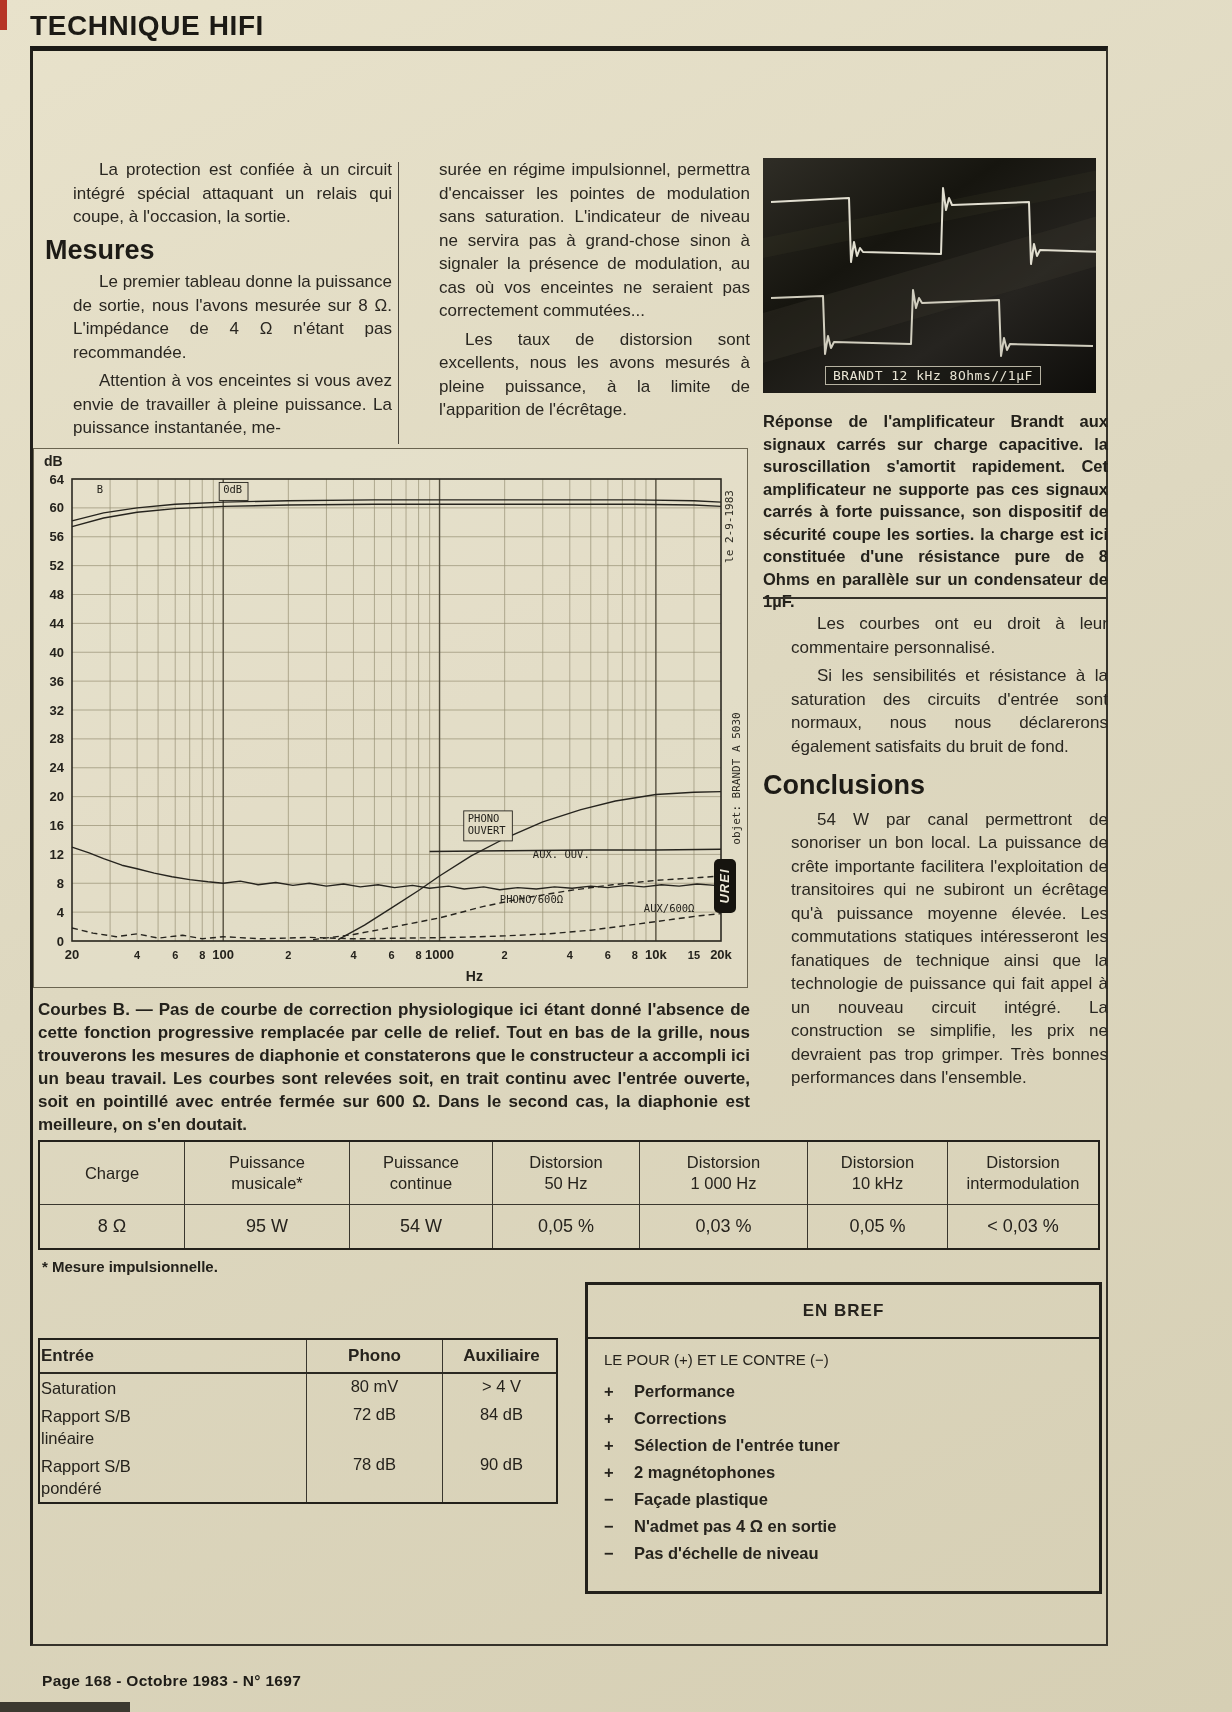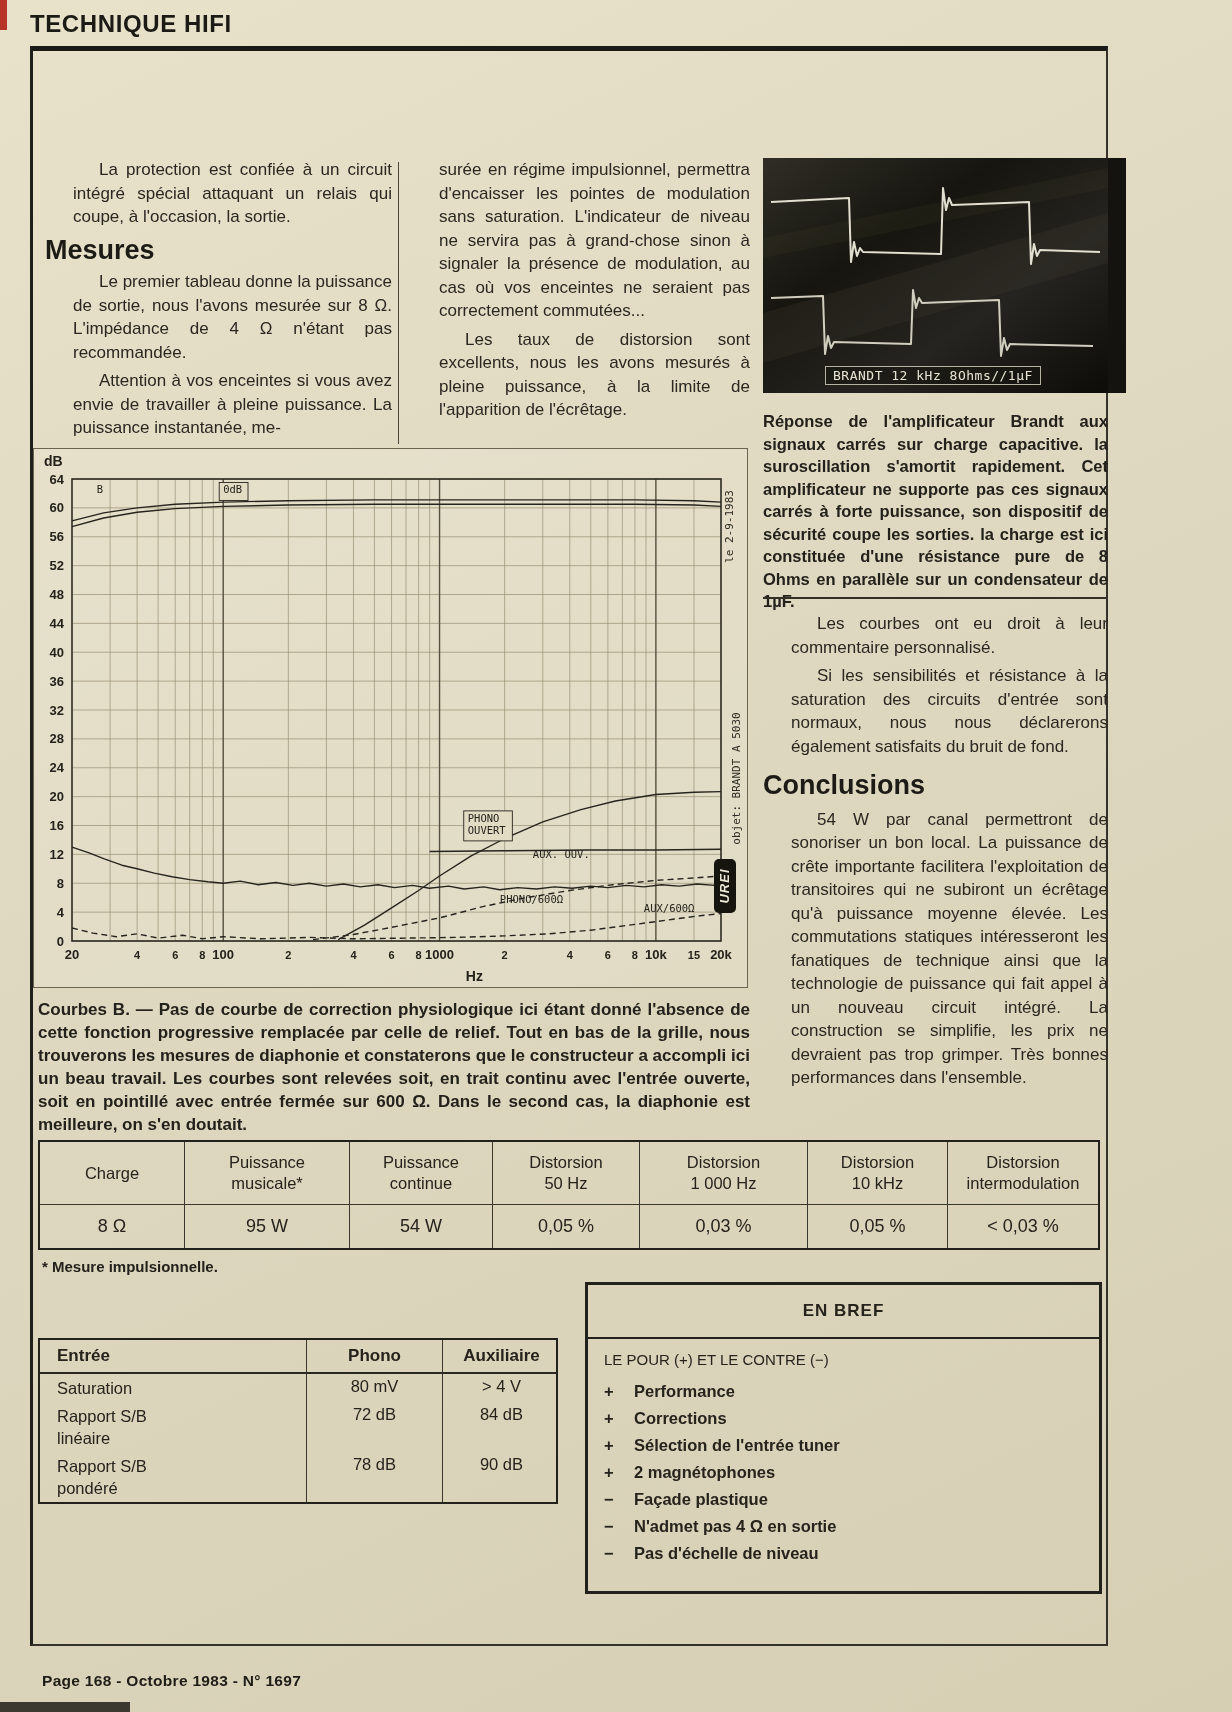--- a/index.html
+++ b/index.html
@@ -3,36 +3,36 @@
 <meta charset="utf-8">
 <style>
   * { margin:0; padding:0; box-sizing:border-box; }
   html,body { width:1232px; height:1712px; }
   body { font-family:"Liberation Sans", sans-serif; background:#b9b29a; position:relative; }
   .page { position:absolute; left:0; top:0; width:1232px; height:1712px; overflow:hidden;
           background:linear-gradient(155deg,#e8e2cb 0%, #ded8c0 45%, #d6cfb4 100%); color:#26231d; }
   .scan-edge-red { position:absolute; left:0; top:0; width:7px; height:30px; background:#b63527; }
   .scan-edge-dark { position:absolute; left:0; top:1702px; width:130px; height:10px; background:#3c3930; }
 
-  .masthead { position:absolute; left:30px; top:10px; font-size:24px; font-weight:bold; letter-spacing:0.6px; color:#1c1a15;}
+  .masthead { position:absolute; left:30px; top:10px; font-size:28px; font-weight:bold; letter-spacing:0.6px; color:#1c1a15;}
   .frame { position:absolute; left:30px; top:46px; width:1078px; height:1600px;
            border-top:5px solid #1b1a16; border-left:3px solid #211f1a;
            border-right:2px solid #35322a; border-bottom:2px solid #35322a; }
 
   .col { position:absolute; text-align:justify; font-size:17px; line-height:23.5px; color:#2a2721; }
   .col p { margin-bottom:5px;margin-left:28px; }
   p.indent { text-indent:26px; }
   h2.section { font-size:27px; font-weight:bold; color:#1d1b16; margin:10px 0 8px 0; }
 
   .col1 { left:45px; top:158px; width:347px; }
   .col-divider { position:absolute; left:398px; top:162px; width:1px; height:282px; background:#4a463c; }
   .col2 { left:411px; top:158px; width:339px; }
 
   .photo-block { position:absolute; left:763px; top:158px; width:345px; }
-  .photo { position:relative; width:363px; height:235px; background:#14130f; overflow:hidden; }
+  .photo { position:relative; width:333px; height:235px; background:#14130f; overflow:hidden; }
   .photo-label { position:absolute; left:62px; bottom:8px; font-family:"DejaVu Sans Mono", monospace;
                  font-size:13px; color:#e9e5d4; border:1px solid #b6b2a1; padding:1px 7px;
                  background:rgba(22,21,17,0.55); letter-spacing:0.5px; white-space:nowrap;}
   .photo-caption { margin-top:17px; font-weight:bold; font-size:16.5px; line-height:22.5px; text-align:justify; color:#23211b; }
 
   .col3-sep { position:absolute; left:763px; top:597px; width:345px; height:2px; background:#333028; }
   .col3 { left:763px; top:612px; width:345px; }
   .col3 h2.section { margin-top:16px; margin-bottom:10px; }
 
   .chart-wrap { position:absolute; left:33px; top:448px; width:715px; height:540px;
@@ -54,21 +54,21 @@
                      font-size:16.5px; white-space:pre-line; border-left:1px solid #3a372e; line-height:21px; }
   .power-table .td { height:44px; display:flex; align-items:center; justify-content:center;
                      font-size:18px; border-left:1px solid #3a372e; border-top:1px solid #3a372e; }
   .power-table .first { border-left:none; }
 
   .footnote { position:absolute; left:42px; top:1258px; font-weight:bold; font-size:15px; color:#23211b; }
 
   .input-table { position:absolute; left:38px; top:1338px; width:520px; border:2px solid #23211b; }
   .input-table .row { display:grid; grid-template-columns:266px 136px 118px; }
   .input-table .hrow { border-bottom:2px solid #2b2922; }
-  .input-table .cell { padding:6px 17px; font-size:16.5px; }
+  .input-table .cell { padding:6px 1px; font-size:16.5px; }
   .input-table .hcell { font-weight:bold; font-size:17px; }
   .input-table .vline { border-left:1px solid #3a372e; text-align:center; }
   .input-table .lbl { white-space:pre-line; line-height:22px; }
   .input-table .brow .cell { padding-top:3px; padding-bottom:3px; }
   .input-table .gap { padding-top:10px; }
 
   .enbref { position:absolute; left:585px; top:1282px; width:517px; height:312px; border:3px solid #23211b; }
   .enbref-title { height:54px; border-bottom:2px solid #23211b; display:flex; align-items:center;
                   justify-content:center; font-weight:bold; font-size:17px; letter-spacing:1px; }
   .enbref-body { padding:12px 16px; }

